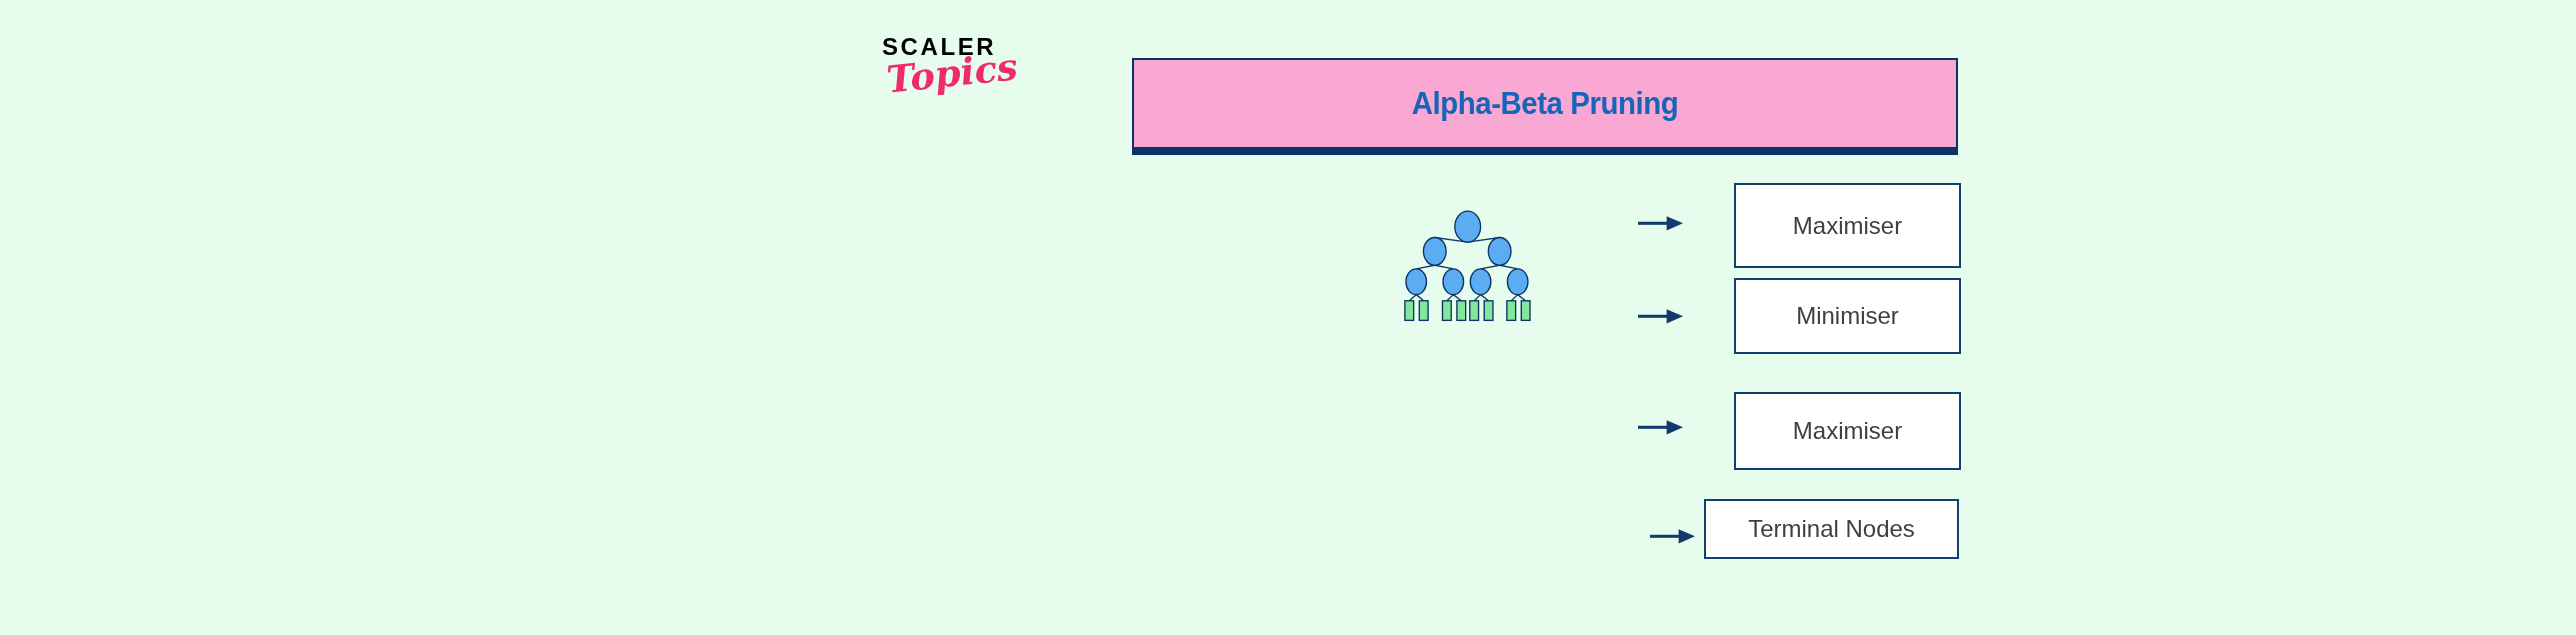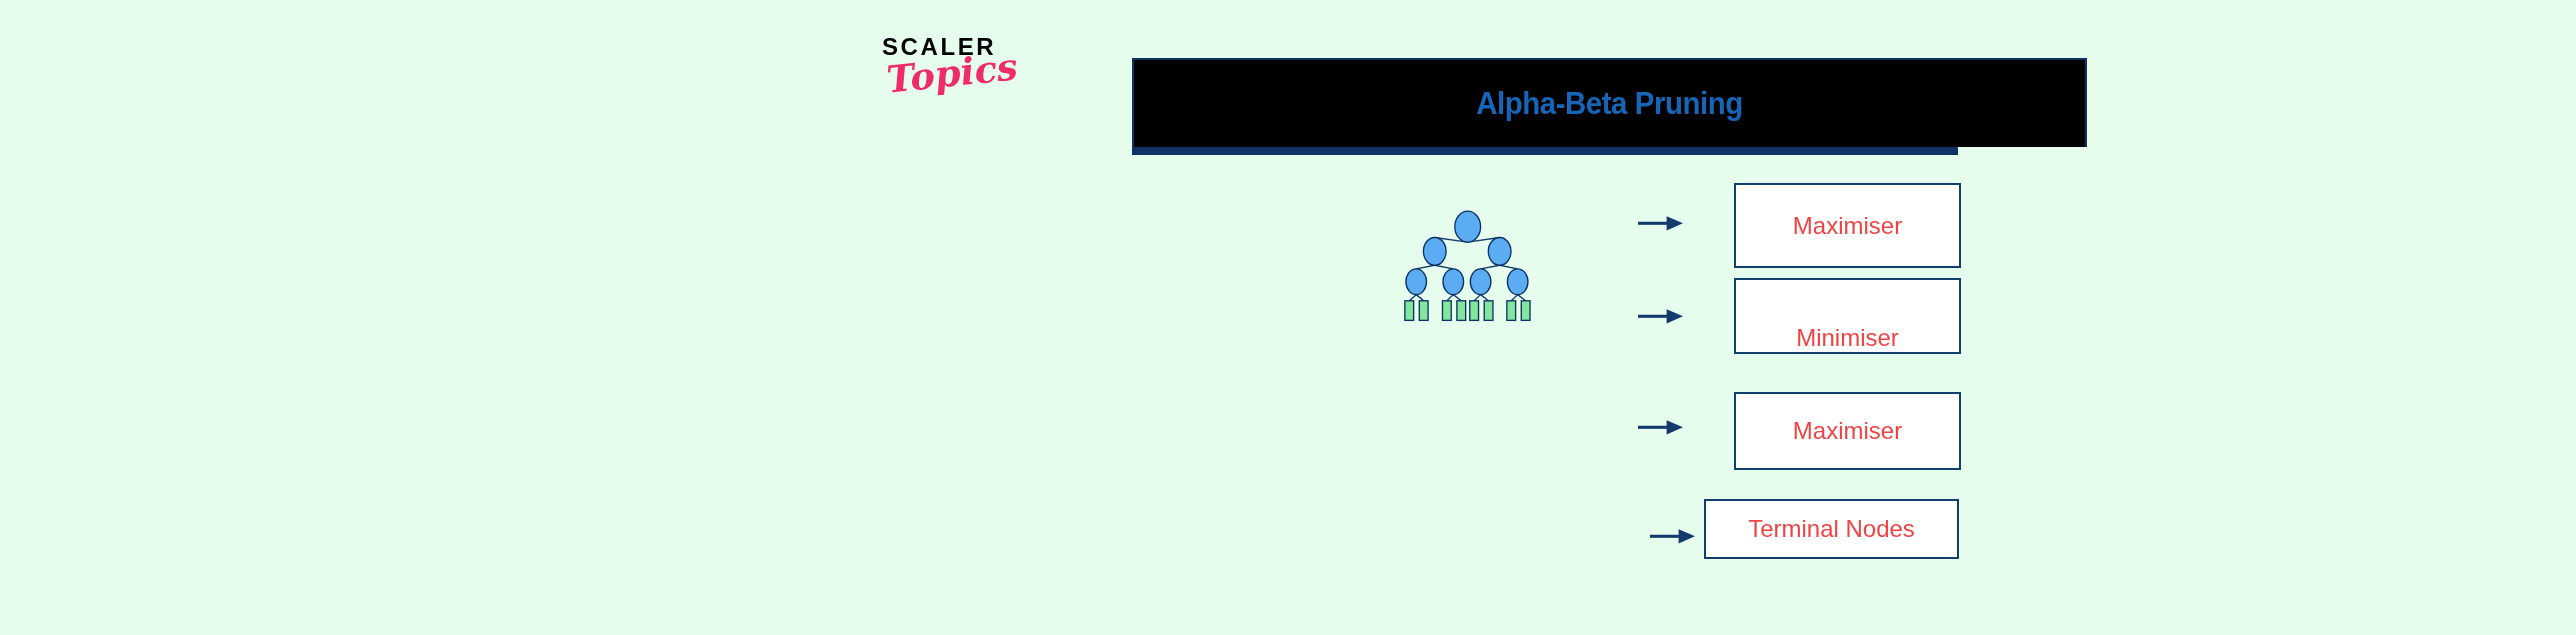--- a/index.html
+++ b/index.html
@@ -43,23 +43,23 @@
     margin-left: 3.1px;
     transform: rotate(-6deg);
     transform-origin: left top;
   }
 
   
   #title-box {
     position: absolute;
     left: 1132px;
     top: 58px;
-    width: 955px;
+    width: 826px;
     height: 89px;
-    background: #000000;
+    background: #f9a8d4;
     border: 2.1px solid #0d3263;
     border-bottom: 0;
     box-sizing: border-box;
     padding-left: 44px;
   }
   #title-text {
     position: absolute;
     left: 0; right: 0;
     top: 50%;
     transform: translateY(-52%);
@@ -97,31 +97,31 @@
     background: #ffffff;
     border: 2.6px solid #12406e;
     box-sizing: border-box;
     display: flex;
     align-items: center;
     justify-content: center;
   }
   .label-text {
     font-family: "Liberation Sans", sans-serif;
     font-size: 24px;
-    color: #ef4444;
+    color: #404040;
     white-space: nowrap;
   }
 
   #arrow-0 { left: 1637px; top: 213px; width: 47px; }
   #arrow-1 { left: 1637px; top: 306px; width: 47px; }
   #arrow-2 { left: 1637px; top: 417px; width: 47px; }
   #arrow-3 { left: 1649px; top: 526px; width: 47px; }
 
   #box-0 { left: 1734px; top: 183px; width: 227px; height: 85px; }
-  #box-1 { left: 1734px; top: 278px; width: 227px; height: 76px; align-items: flex-end; }
+  #box-1 { left: 1734px; top: 278px; width: 227px; height: 76px; }
   #box-2 { left: 1734px; top: 392px; width: 227px; height: 78px; }
   #box-3 { left: 1704px; top: 499px; width: 255px; height: 60px; }
 </style>
 </head>
 <body>
 
 <div id="page">
 
   <div id="logo">
     <div id="logo-scaler">SCALER</div>

